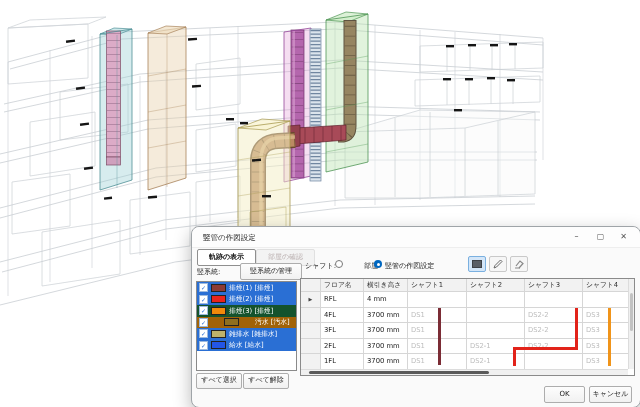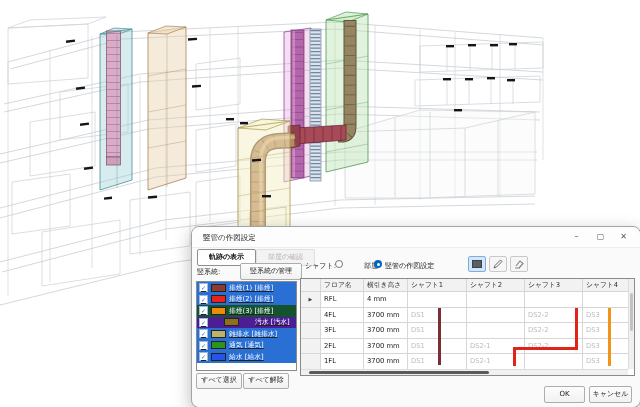--- a/index.html
+++ b/index.html
@@ -45,21 +45,21 @@
 
   .toolbar{position:absolute;left:276px;top:29px;display:flex;gap:3px;}
   .tool{width:16px;height:14px;border:1px solid #c9c9c9;background:#f6f6f6;border-radius:2px;display:flex;align-items:center;justify-content:center;}
   .tool.selected{background:#d4e6f8;border-color:#7ab0e0;}
   .tool .sq{width:8px;height:6px;background:#5a5f66;border:1px solid #3e4247;}
   .tool svg{display:block;}
 
   
   .syslist{
     position:absolute;left:4px;top:54px;width:99px;height:88px;background:#fff;
-    border:1px solid #8a8a8a;overflow:hidden;text-decoration:underline;
+    border:1px solid #8a8a8a;overflow:hidden;
   }
   .sys-row{height:11.5px;display:flex;align-items:center;gap:3px;padding-left:2px;color:#fff;font-size:6.8px;}
   .cb{width:7px;height:7px;background:#fff;border:1px solid #9db9dd;font-size:6px;line-height:7px;text-align:center;color:#2a6fd4;flex:0 0 auto;}
   .sw{width:13px;height:6px;border:1px solid #222;flex:0 0 auto;}
   .sys-label{white-space:nowrap;}
 
   
   .grid{position:absolute;left:108px;top:51px;width:335px;height:98px;border:1px solid #8a8a8a;background:#fff;box-sizing:border-box;}
   .grid-inner{position:absolute;left:0;top:0;right:6px;bottom:6px;overflow:hidden;}
   .gh-row,.gr{display:flex;}
@@ -281,34 +281,29 @@
       <div class="sys-row" style="background-color: rgb(42, 111, 212);">
         <span class="cb">✓</span>
         <span class="sw" style="background-color: rgb(232, 35, 28);"></span>
         <span class="sys-label">排煙(2) [排煙]</span>
       </div>
       <div class="sys-row" style="background-color: #14532d;">
         <span class="cb">✓</span>
         <span class="sw" style="background-color: rgb(240, 138, 10);"></span>
         <span class="sys-label">排煙(3) [排煙]</span>
       </div>
-      <div class="sys-row" style="background-color: #4c1d95; gap: 16px;">
+      <div class="sys-row" style="background-color: #a16207; gap: 16px;">
         <span class="cb">✓</span>
         <span class="sw" style="background-color: rgb(143, 111, 31);"></span>
         <span class="sys-label">汚水 [汚水]</span>
       </div>
       <div class="sys-row" style="background-color: rgb(42, 111, 212);">
         <span class="cb">✓</span>
         <span class="sw" style="background-color: rgb(189, 178, 106);"></span>
         <span class="sys-label">雑排水 [雑排水]</span>
-      </div>
-      <div class="sys-row" style="background-color: rgb(42, 111, 212);">
-        <span class="cb">✓</span>
-        <span class="sw" style="background-color: rgb(47, 146, 31);"></span>
-        <span class="sys-label">通気 [通気]</span>
       </div>
       <div class="sys-row" style="background-color: rgb(42, 111, 212);">
         <span class="cb">✓</span>
         <span class="sw" style="background-color: rgb(35, 86, 230);"></span>
         <span class="sys-label">給水 [給水]</span>
       </div>
     </div>
 
   <div class="btn" id="select-all-btn">すべて選択</div>
   <div class="btn" id="deselect-all-btn">すべて解除</div>

